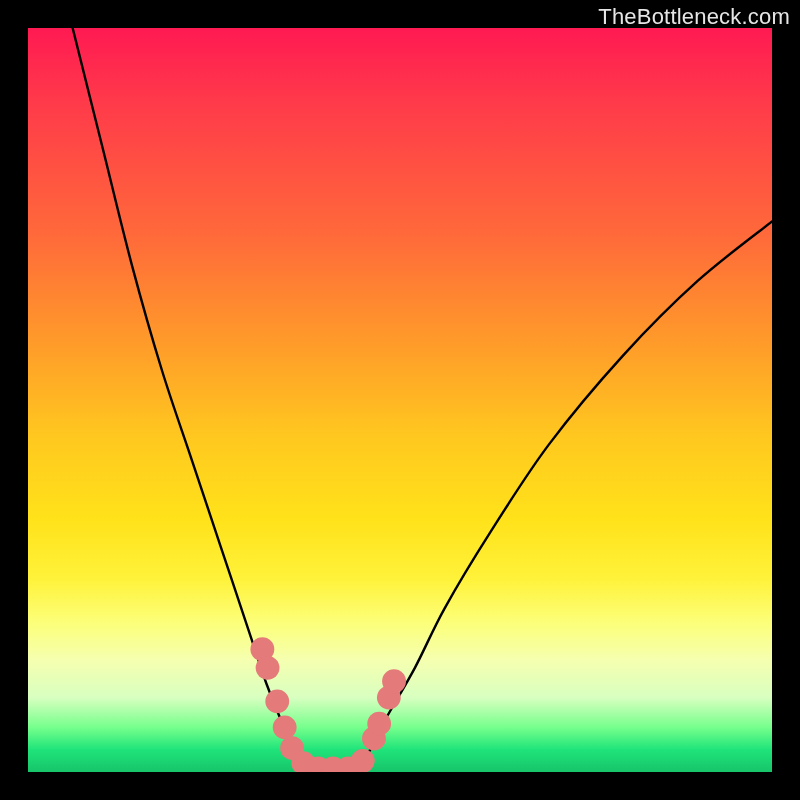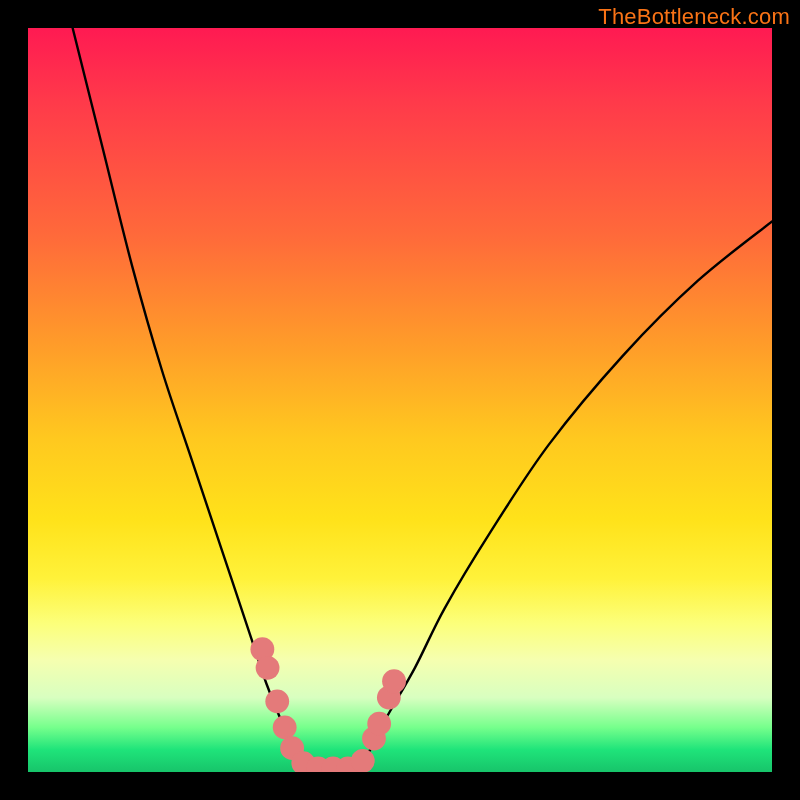--- a/index.html
+++ b/index.html
@@ -38,21 +38,21 @@
       #d8ffc0 90%,
       #76ff8c 94%,
       #1fe47a 97%,
       #17c46a 100%
     );
   }
   .watermark {
     position: absolute;
     top: 4px;
     right: 10px;
-    color: #f97316;
+    color: #e5e5e5;
     font-size: 22px;
     letter-spacing: 0.2px;
     user-select: none;
   }
   svg {
     position: absolute;
     inset: 0;
     width: 100%;
     height: 100%;
   }

